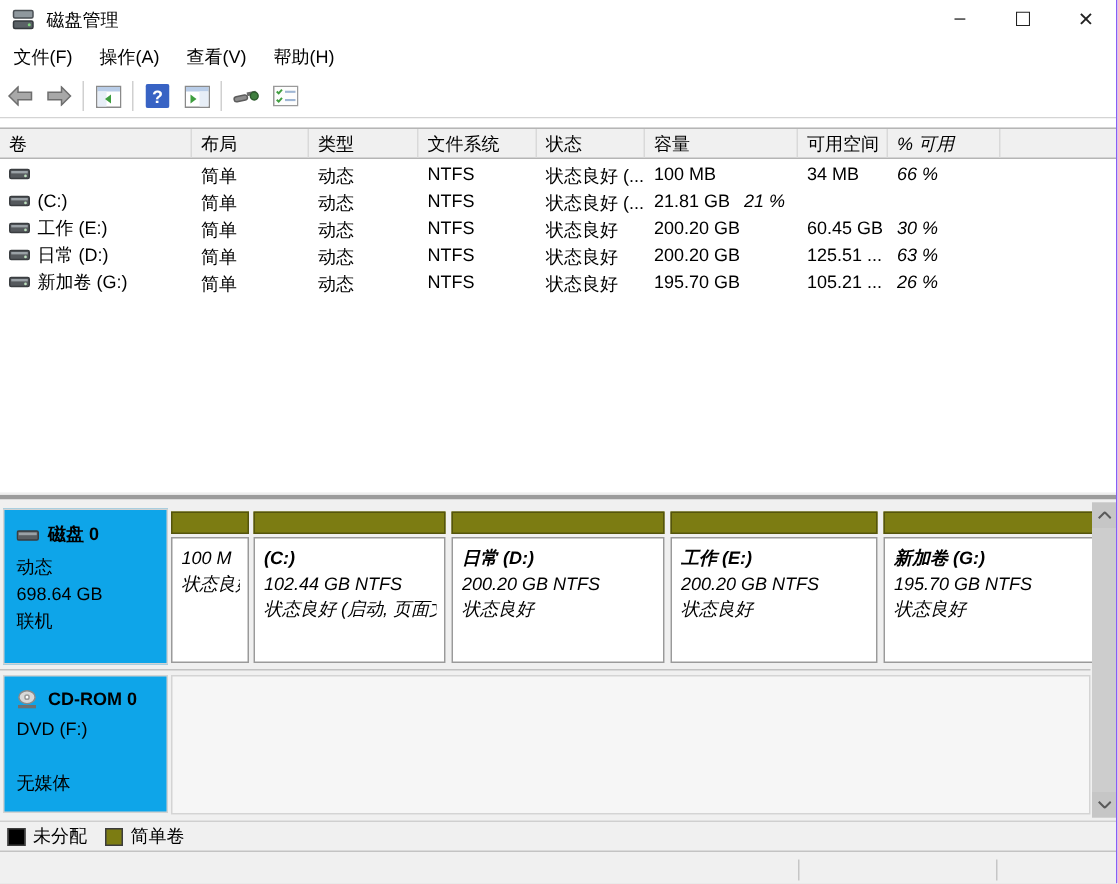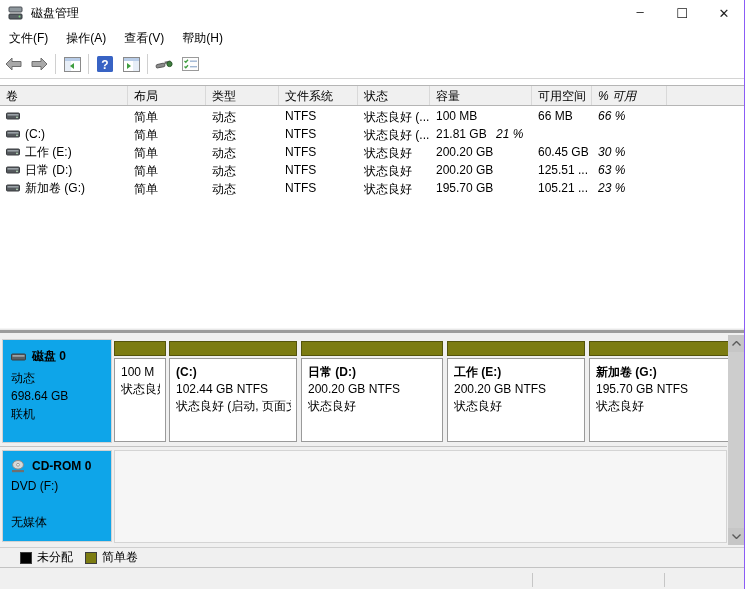--- a/index.html
+++ b/index.html
@@ -43,36 +43,36 @@
   
   .graphpane { position:absolute; top:333px; left:0; width:745px; height:214px; background:#f0f0f0; }
   .disk-row { position:absolute; left:0; width:727px; }
   .row-disk0 { top:4px; height:110px; border-bottom:1px solid #c2c2c2; }
   .row-cdrom { top:115px; height:97px; }
   .disk-label { position:absolute; left:2px; top:2px; width:110px; bottom:3px; background:#0ea5e9; border:1px solid #d2d2d2; padding:8px 0 0 8px; }
   .disk-label .dname { font-weight:bold; font-size:12px; display:flex; align-items:center; gap:6px; margin-bottom:4px; }
   .disk-label .dline { font-size:12px; line-height:18px; }
 
   .partitions { position:absolute; left:114px; top:0; width:613px; height:100%; }
-  .part { position:absolute; top:4px; height:103px; }
+  .part { position:absolute; top:4px; height:103px;font-style:italic; }
   .part-bar { height:15px; border:1px solid #54540c; }
   .part-body { margin-top:2px; height:84px; background:#fff; border:1px solid #9a9a9a; padding:5px 5px 0 6px; overflow:hidden; }
   .part-body .pline { font-size:12px; line-height:17px; white-space:nowrap; overflow:hidden; }
   .part-body .pname { font-weight:bold; }
 
   .cd-empty { position:absolute; left:114px; top:2px; width:613px; height:93px; background:#f6f6f6; border:1px solid #d4d4d4; }
   .cd-label-gap { height:18px; }
 
   
   .vscroll { position:absolute; right:0; top:2px; width:17px; height:210px; background:#cdcdcd; }
   .vs-btn { position:absolute; left:0; width:17px; height:17px; display:flex; align-items:center; justify-content:center; color:#5a5a5a; font-size:9px; background:#c6c6c6; }
   .vs-up { top:0; } .vs-down { bottom:0; }
 
   
-  .legendbar { position:absolute; top:547px; left:0; width:745px; height:21px; background:#f0f0f0; border-top:1px solid #cfcfcf; border-bottom:1px solid #c3c3c3; display:flex; padding-left:20px; gap:12px; }
+  .legendbar { position:absolute; top:547px; left:0; width:745px; height:21px; background:#f0f0f0; border-top:1px solid #cfcfcf; border-bottom:1px solid #c3c3c3; display:flex; padding-left:5px; gap:12px; }
   .legend-item { display:flex; align-items:center; gap:5px; }
   .legend-swatch { width:12px; height:12px; border:1px solid #3c3c3c; }
   .statusbar { position:absolute; top:568px; left:0; width:745px; height:21px; background:#f0f0f0; }
   .sb-sep { position:absolute; top:5px; bottom:2px; width:1px; background:#c6c6c6; }
   .sb-sep.s1 { left:532px; } .sb-sep.s2 { left:664px; }
 
   svg { display:block; }
 </style>
 </head>
 <body>
@@ -184,21 +184,21 @@
               <circle cx="11" cy="5.3" r="0.9" fill="#bfe3bf"></circle>
             </svg>
           </span>
           <span></span>
         </div>
       <div class="lcell c1">简单</div>
       <div class="lcell c2">动态</div>
       <div class="lcell c3">NTFS</div>
       <div class="lcell c4">状态良好 (...</div>
       <div class="lcell c5">100 MB</div>
-      <div class="lcell c6">66 MB</div>
+      <div class="lcell c6">34 MB</div>
       <div class="lcell c7">66 %</div>
     </div>
 
     <div class="lrow" style="top:46px">
       <div class="lcell c0 vol-cell">
           <span class="vol-ico">
             <svg width="14" height="8" viewBox="0 0 14 8">
               <rect x="0.5" y="1" width="13" height="6" rx="1" fill="#55595d" stroke="#3a3d40"></rect>
               <rect x="1.5" y="2" width="11" height="1.6" fill="#9aa1a6"></rect>
               <circle cx="11" cy="5.3" r="0.9" fill="#bfe3bf"></circle>
@@ -264,21 +264,21 @@
             </svg>
           </span>
           <span>新加卷 (G:)</span>
         </div>
       <div class="lcell c1">简单</div>
       <div class="lcell c2">动态</div>
       <div class="lcell c3">NTFS</div>
       <div class="lcell c4">状态良好</div>
       <div class="lcell c5">195.70 GB</div>
       <div class="lcell c6">105.21 ...</div>
-      <div class="lcell c7">23 %</div>
+      <div class="lcell c7">26 %</div>
     </div>
   </div>
 
   <div class="splitter"></div>
 
   <div class="graphpane">
 
     <div class="disk-row row-disk0">
       <div class="disk-label">
         <div class="dname">

